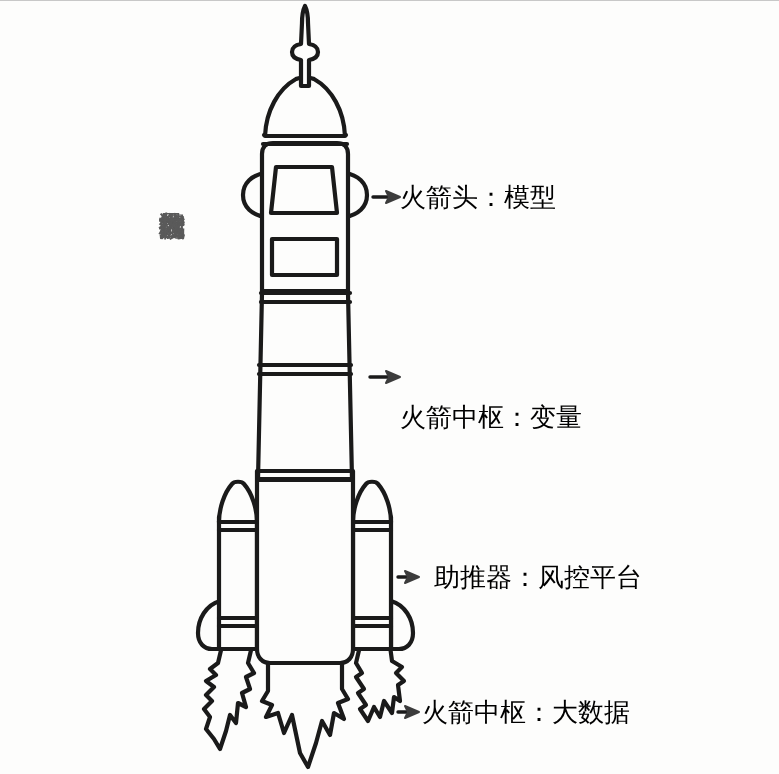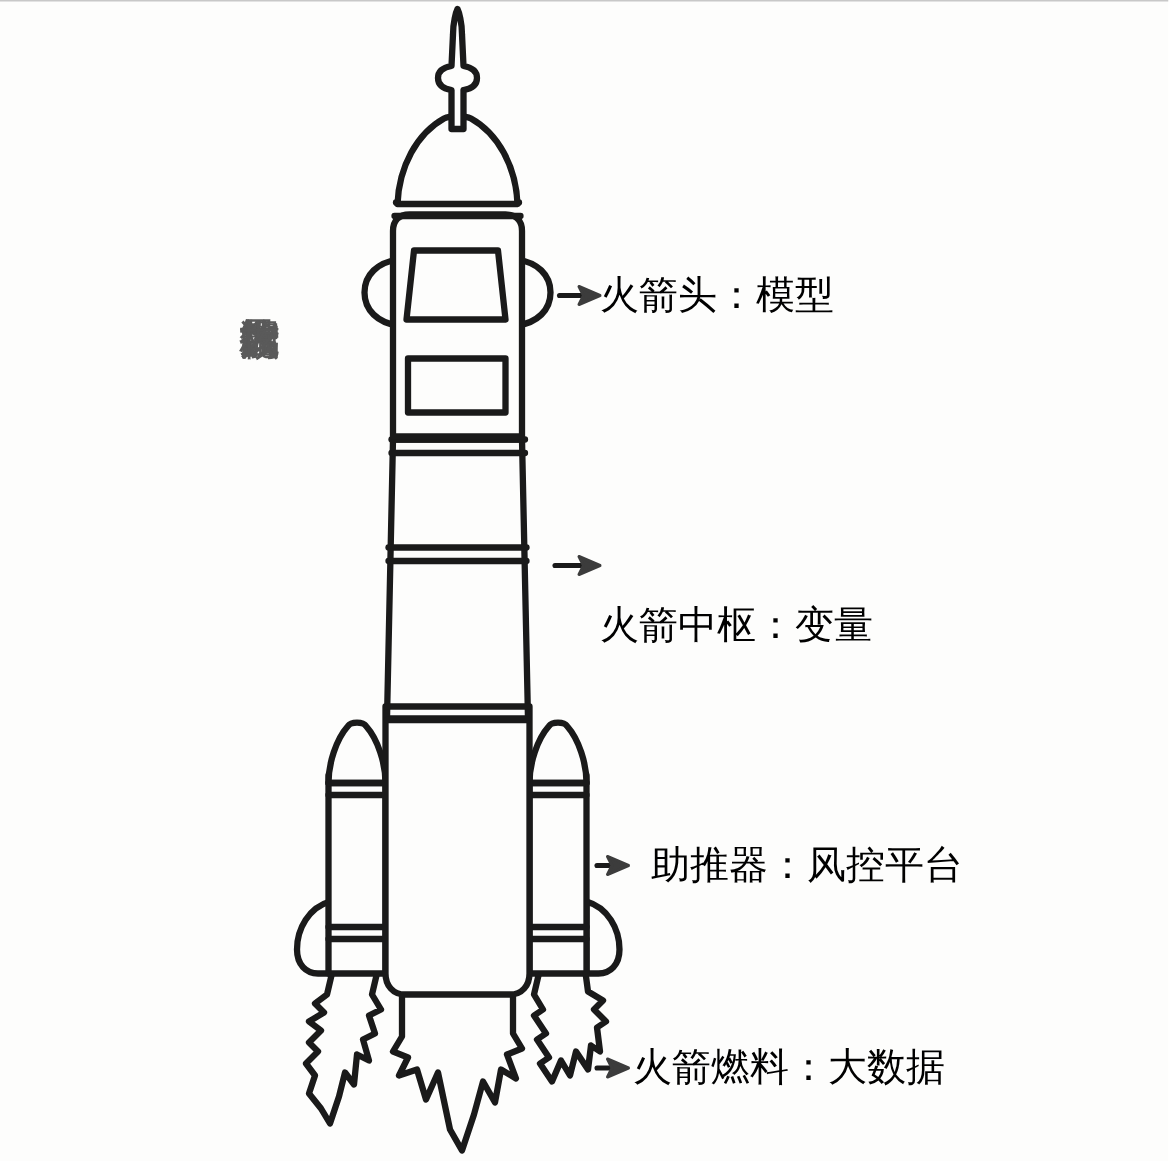--- a/index.html
+++ b/index.html
@@ -200,15 +200,15 @@
   </svg>
 
   <div class="vlabel">大数据智能风控内核</div>
 
   <div class="callout callout-1">火箭头：模型</div>
 
   <div class="callout callout-2">火箭中枢：变量</div>
 
   <div class="callout callout-3">助推器：风控平台</div>
 
-  <div class="callout callout-4">火箭燃料：大数据</div>
+  <div class="callout callout-4">火箭中枢：大数据</div>
 
 </div>
 
 </body></html>

